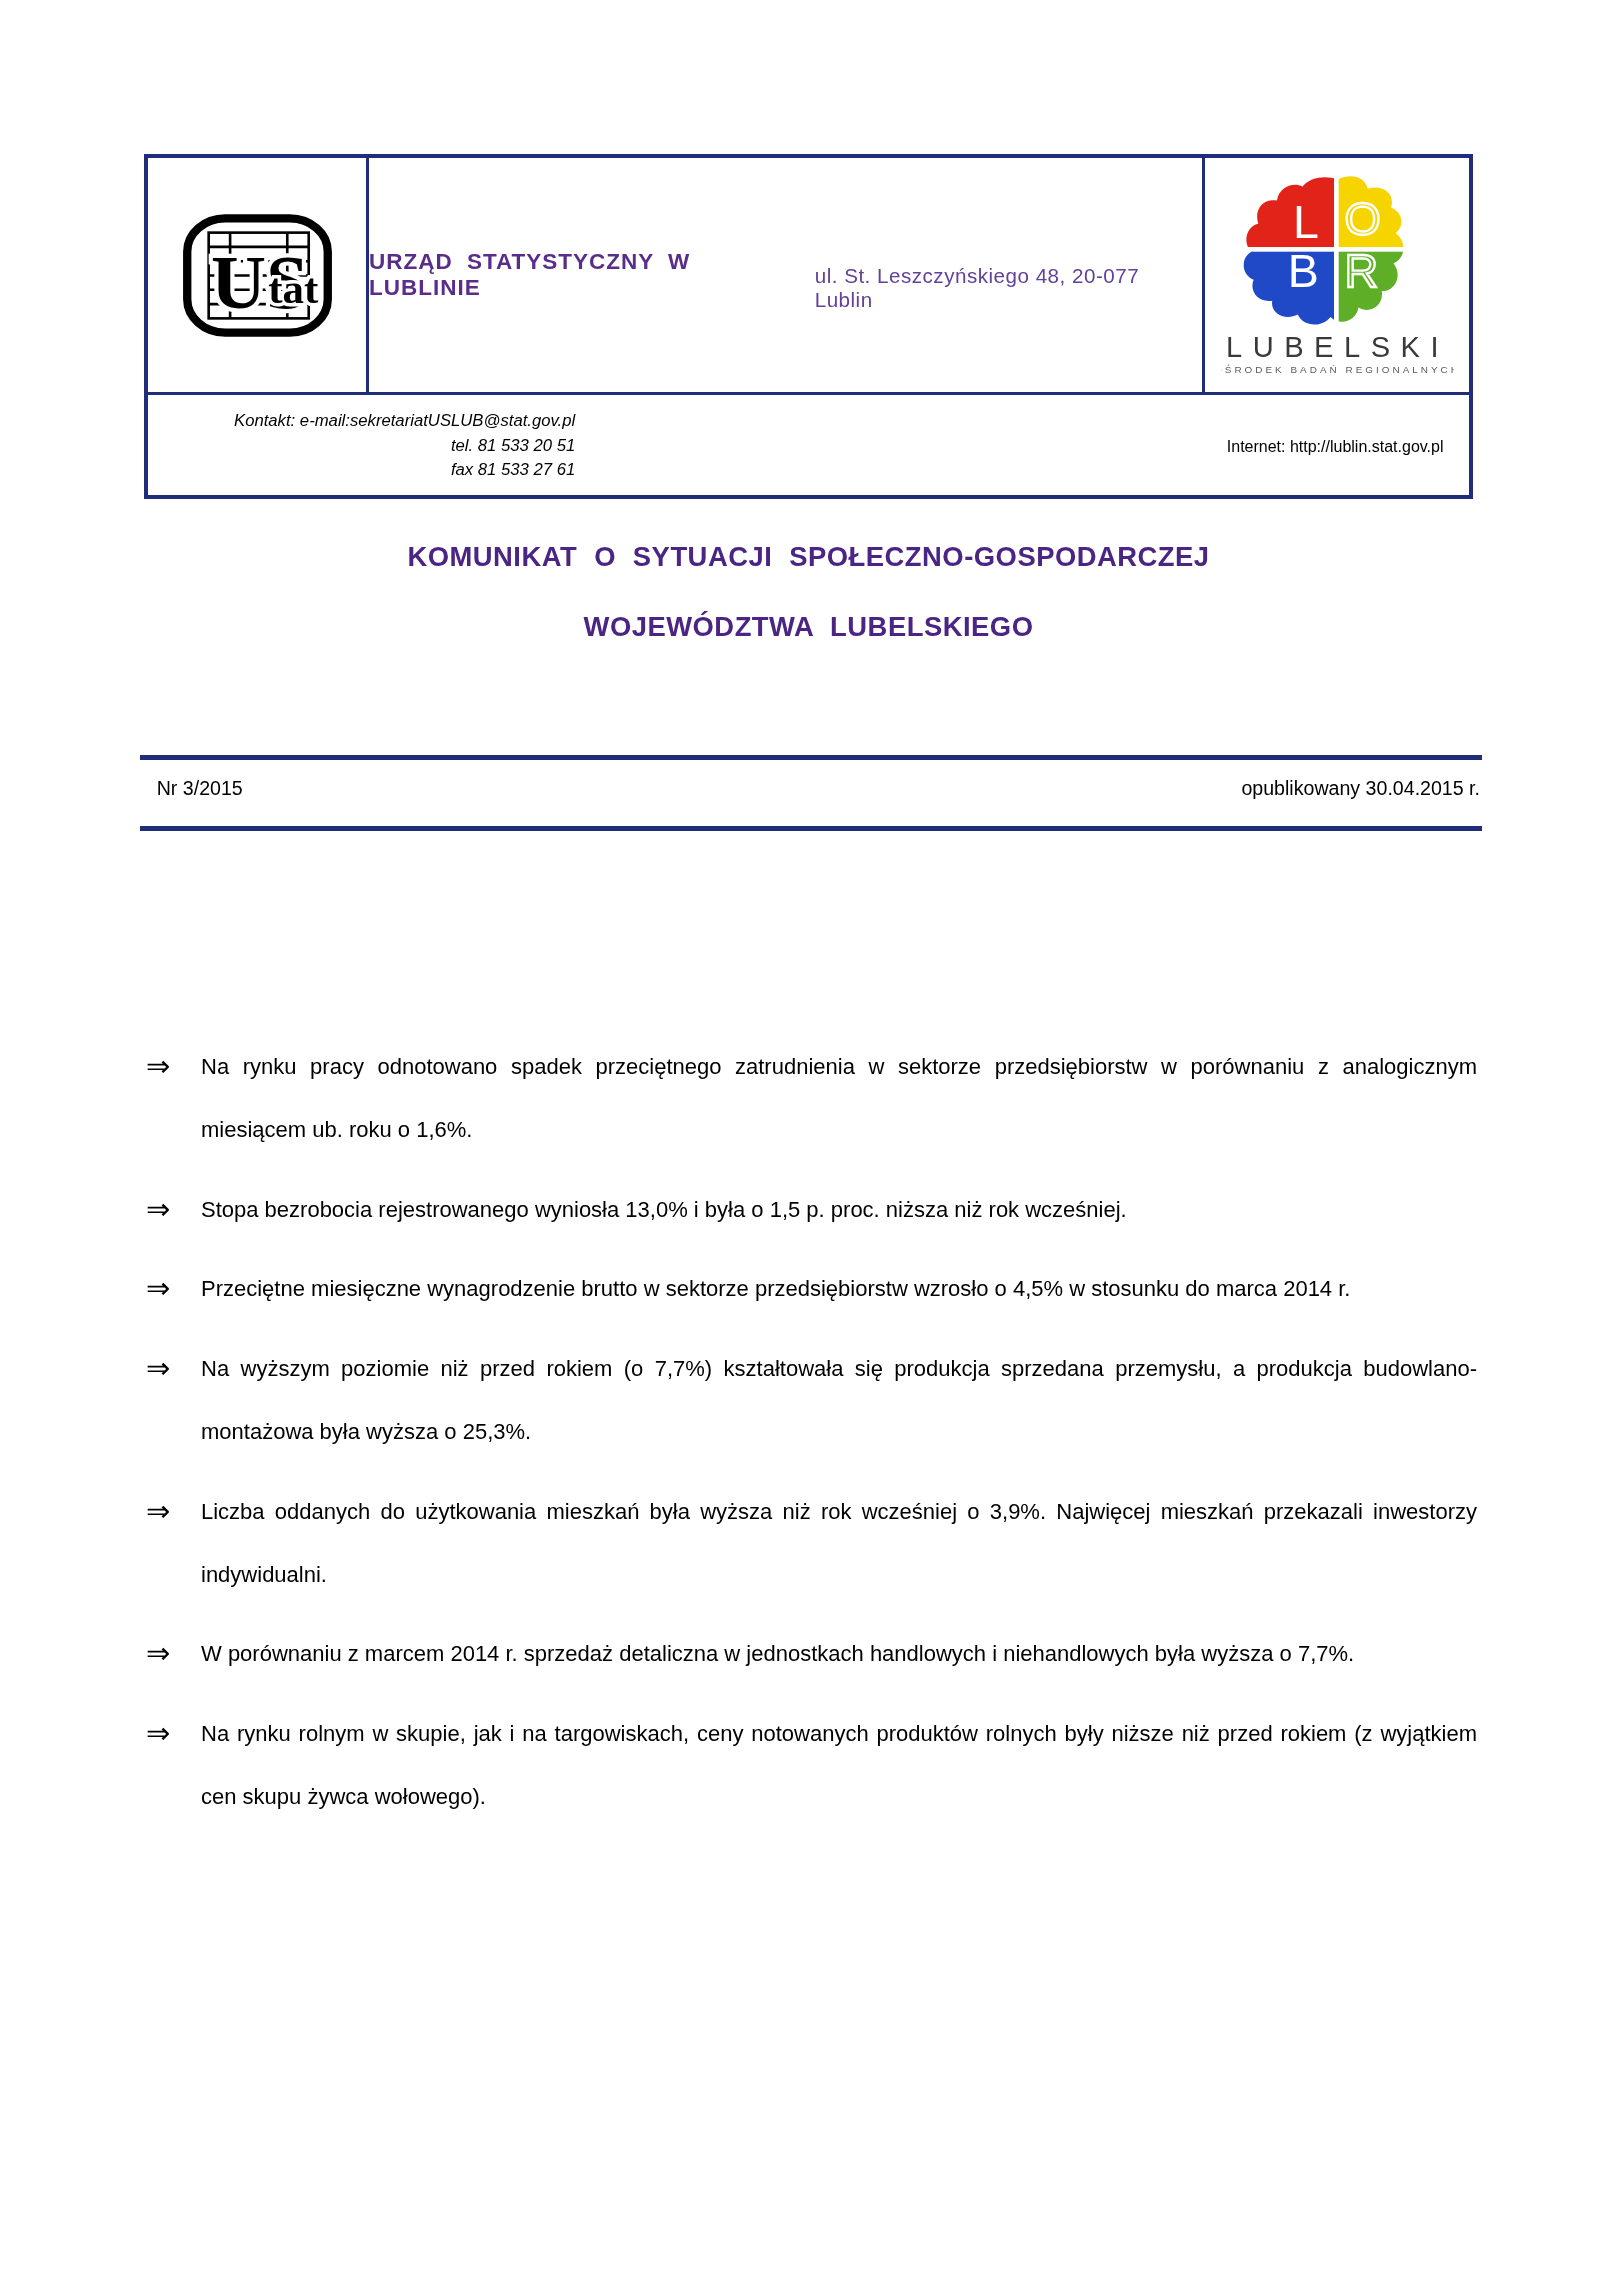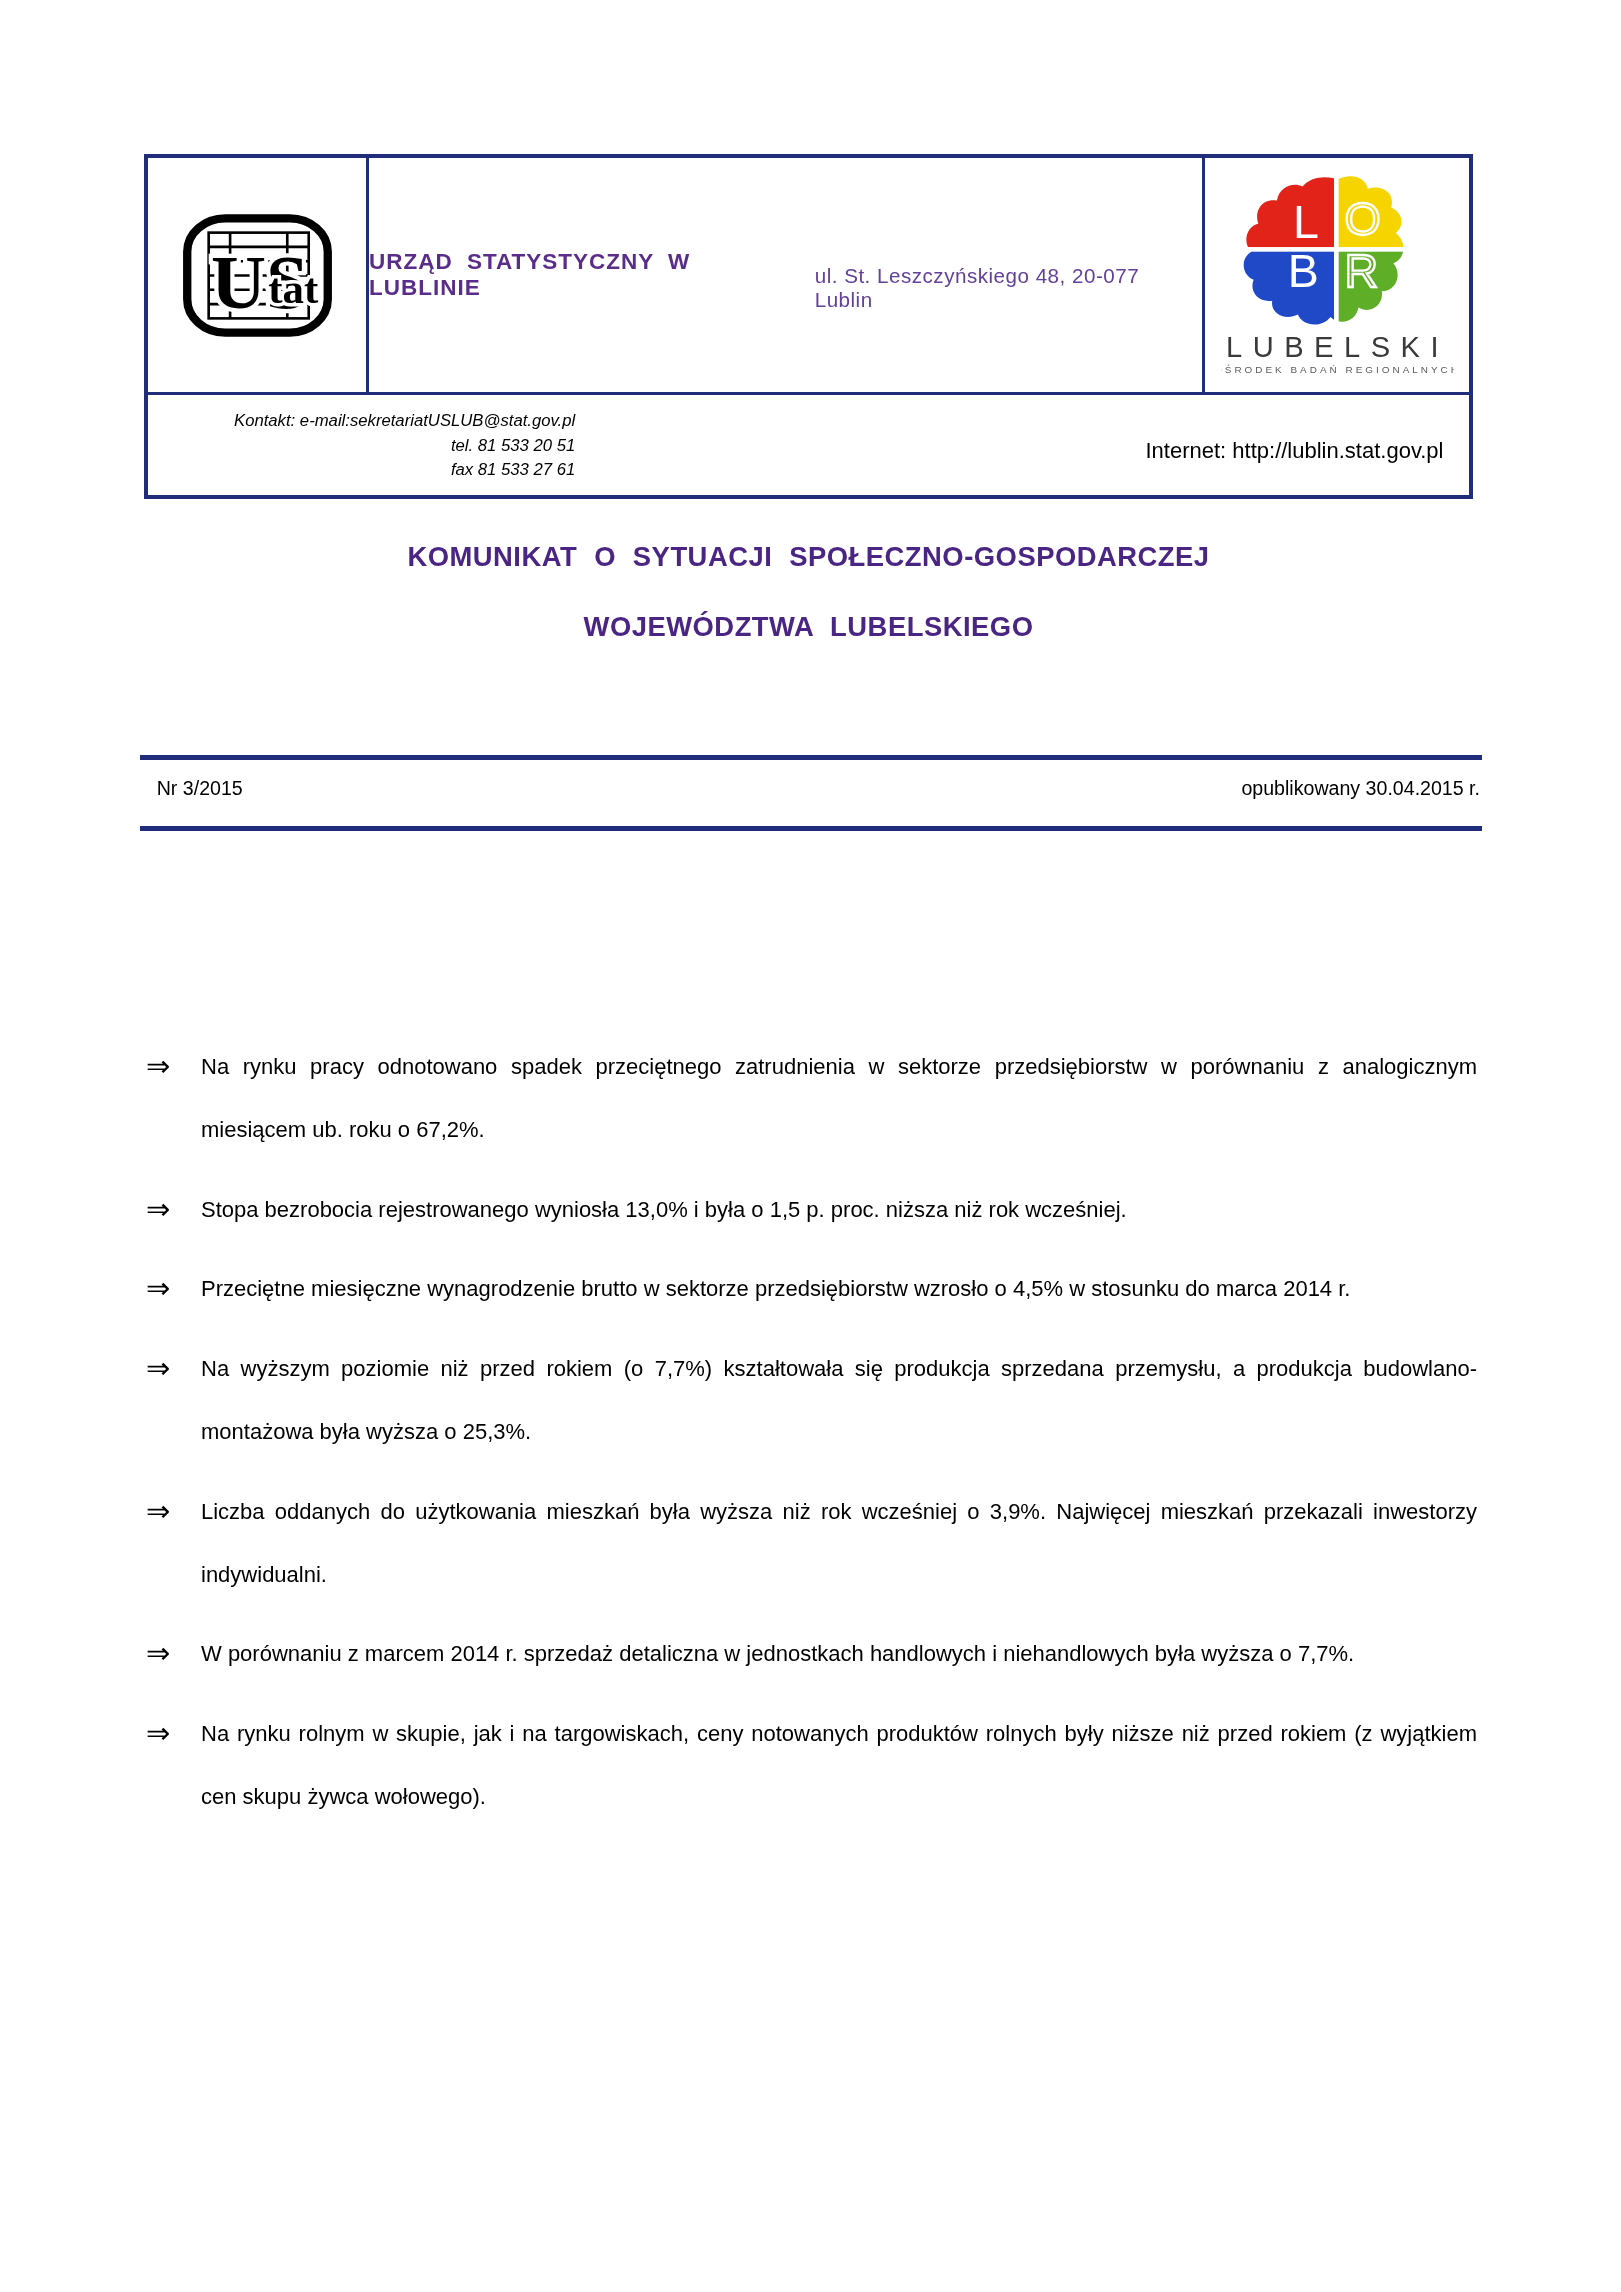--- a/index.html
+++ b/index.html
@@ -31,21 +31,21 @@
   .cell-logo-right {
     width:267px; border-left:3.9px solid #1f2d7a;
     display:flex; align-items:center; justify-content:center;
   }
   .header-bottom {
     flex:1; border-top:3.9px solid #1f2d7a; position:relative;
     font-size:16.7px;
   }
   .contact-block { position:absolute; left:86px; top:15.7px; width:fit-content;font-style:italic; }
   .contact-block .c2, .contact-block .c3 { text-align:right; margin-top:4.9px; }
-  .internet-line { position:absolute; right:25.5px; top:43px; font-size:22px; }
+  .internet-line { position:absolute; right:25.5px; top:43px; font-size:16px; }
 
   
   .doc-title {
     position:absolute; left:144px; top:541px; width:1329px;
     text-align:center; color:#4b2583; font-weight:bold; font-size:27.4px;
     letter-spacing:0.5px; word-spacing:8.8px;
   }
   .doc-title .t-line { margin-bottom:38px; }
   .doc-title .t-line:last-child { margin-bottom:0; }
 
@@ -147,21 +147,21 @@
 <div class="issue-row">
   <span class="num">Nr 3/2015</span>
   <span class="pub">opublikowany 30.04.2015 r.</span>
 </div>
 <div class="rule rule-bottom"></div>
 
 <div class="bullet-list">
 
   <div class="bullet-item">
     <span class="arrow">⇒</span>
-    <div class="bullet-text">Na rynku pracy odnotowano spadek przeciętnego zatrudnienia w sektorze przedsiębiorstw w porównaniu z analogicznym miesiącem ub. roku o 67,2%.</div>
+    <div class="bullet-text">Na rynku pracy odnotowano spadek przeciętnego zatrudnienia w sektorze przedsiębiorstw w porównaniu z analogicznym miesiącem ub. roku o 1,6%.</div>
   </div>
 
   <div class="bullet-item">
     <span class="arrow">⇒</span>
     <div class="bullet-text">Stopa bezrobocia rejestrowanego wyniosła 13,0% i była o 1,5 p. proc. niższa niż rok wcześniej.</div>
   </div>
 
   <div class="bullet-item">
     <span class="arrow">⇒</span>
     <div class="bullet-text">Przeciętne miesięczne wynagrodzenie brutto w sektorze przedsiębiorstw wzrosło o 4,5% w stosunku do marca 2014 r.</div>

